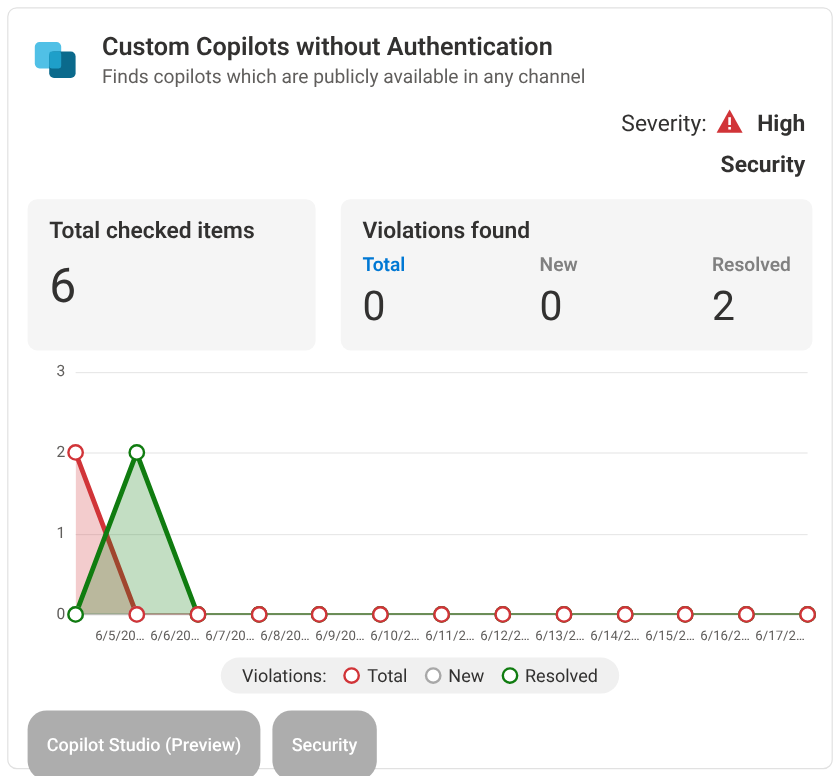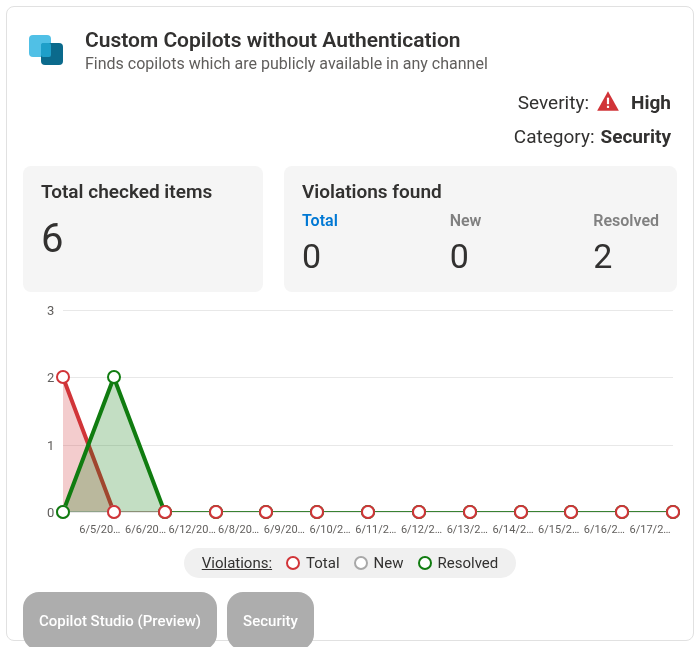--- a/index.html
+++ b/index.html
@@ -168,21 +168,21 @@
       justify-content: center;
       align-items: center;
       gap: 14px;
       background: #f0f0f0;
       border-radius: 18px;
       padding: 6px 18px;
       width: fit-content;
       margin: 8px auto 14px auto;
       font-size: 15px;
     }
-    .legend-title { color: #323130; text-decoration: underline; }
+    .legend-title { color: #323130; }
     .legend-item {
       display: flex;
       align-items: center;
       gap: 6px;
       color: #323130;
     }
     .legend-marker {
       width: 14px;
       height: 14px;
       border-radius: 50%;
@@ -230,21 +230,20 @@
       <span class="severity-icon">
         <svg viewBox="0 0 24 24">
           <path d="M12 2 L22 20 L2 20 Z" fill="#d13438"></path>
           <rect x="11" y="8" width="2" height="6" fill="#fff"></rect>
           <rect x="11" y="15.5" width="2" height="2" fill="#fff"></rect>
         </svg>
       </span>
       <span class="meta-value">High</span>
     </div>
     <div class="meta-row">
-      <span class="meta-label">Category:</span>
       <span class="meta-value">Security</span>
     </div>
   </div>
 
   <div class="stats-row">
     <div class="stats-box checked">
       <div class="stats-title">Total checked items</div>
       <div class="big-num">6</div>
     </div>
     <div class="stats-box violations">
@@ -316,21 +315,21 @@
         <div class="point total" style="left: 58.3333%; bottom: 0%;"></div>
         <div class="point total" style="left: 66.6667%; bottom: 0%;"></div>
         <div class="point total" style="left: 75%; bottom: 0%;"></div>
         <div class="point total" style="left: 83.3333%; bottom: 0%;"></div>
         <div class="point total" style="left: 91.6667%; bottom: 0%;"></div>
         <div class="point total" style="left: 100%; bottom: 0%;"></div>
       </div>
     <div class="x-labels" id="x-labels">
         <span>6/5/20…</span>
         <span>6/6/20…</span>
-        <span>6/12/20…</span>
+        <span>6/7/20…</span>
         <span>6/8/20…</span>
         <span>6/9/20…</span>
         <span>6/10/2…</span>
         <span>6/11/2…</span>
         <span>6/12/2…</span>
         <span>6/13/2…</span>
         <span>6/14/2…</span>
         <span>6/15/2…</span>
         <span>6/16/2…</span>
         <span>6/17/2…</span>

